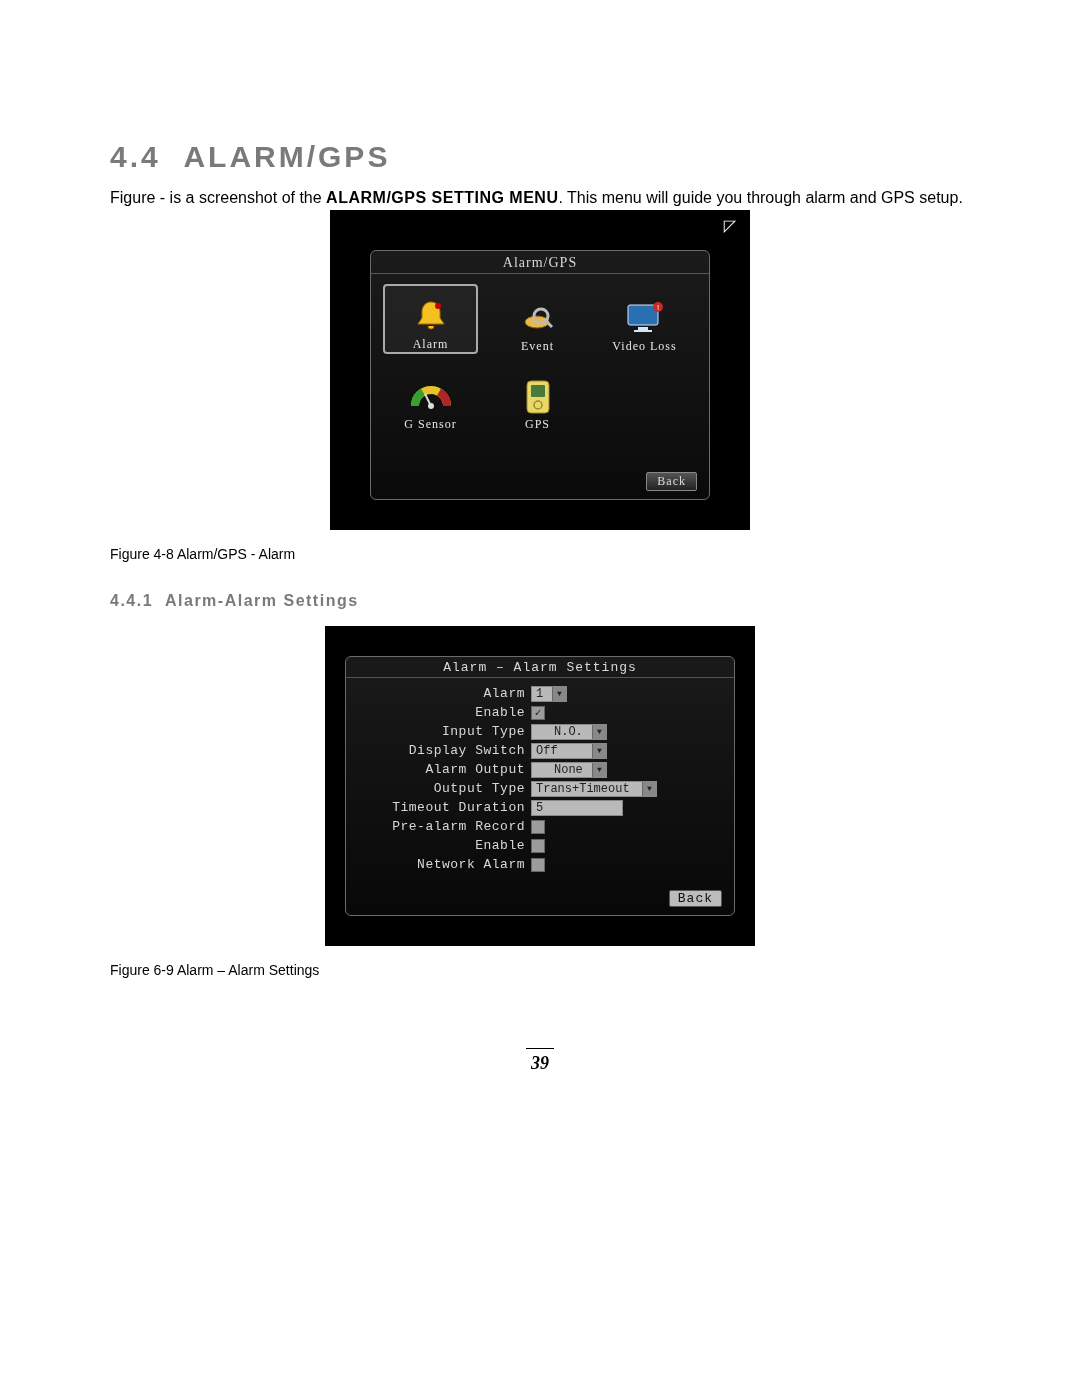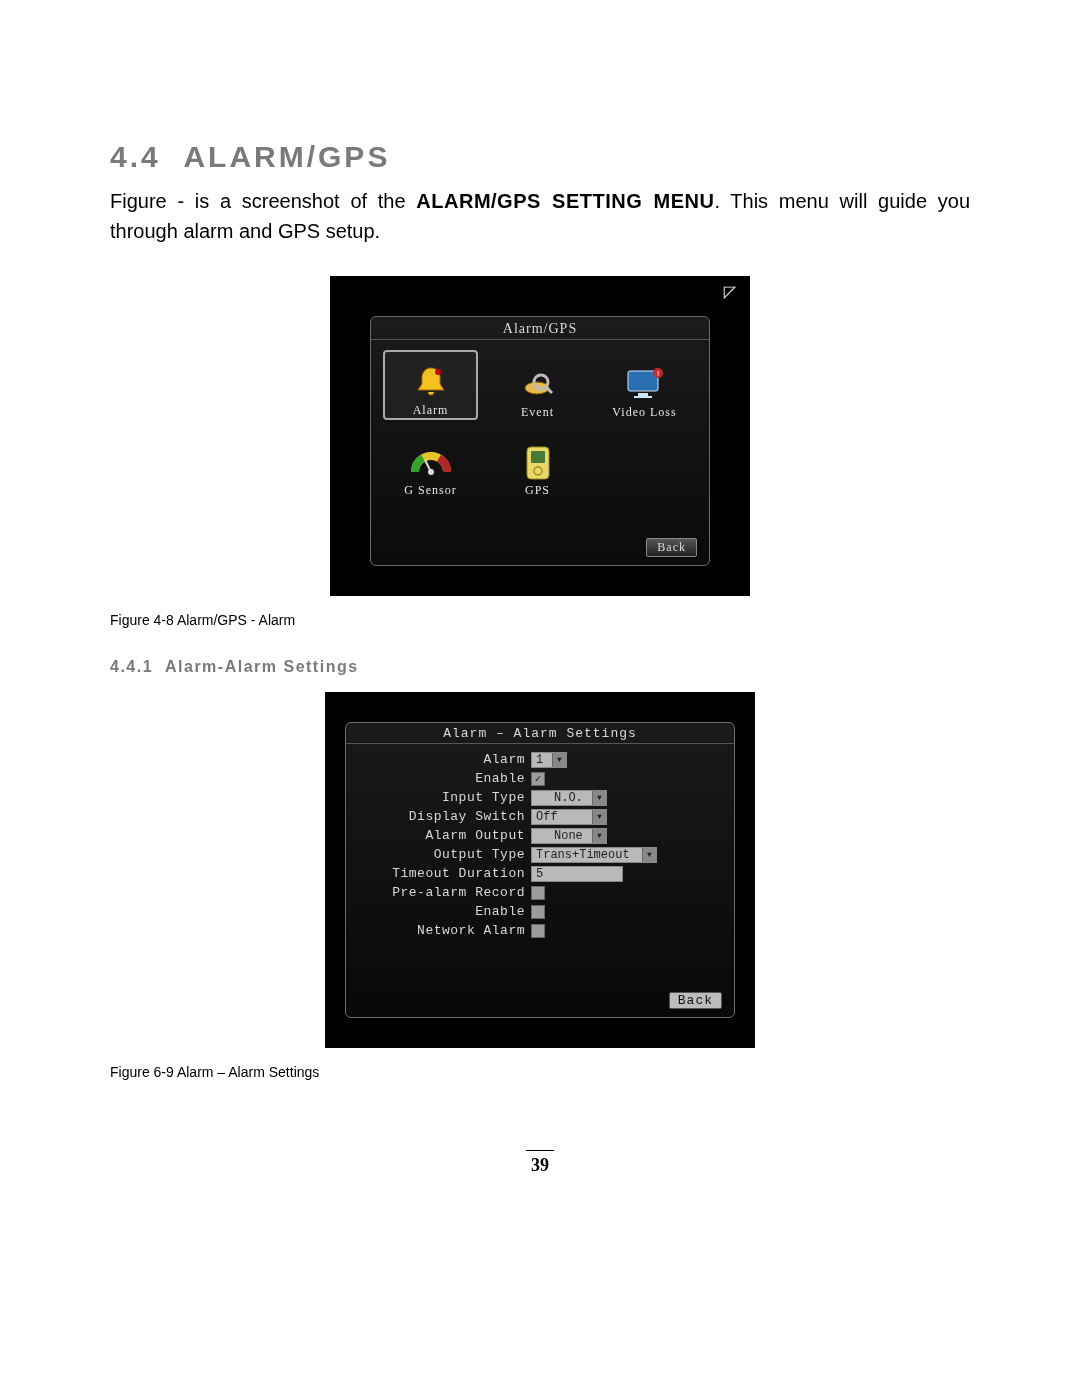--- a/index.html
+++ b/index.html
@@ -12,24 +12,23 @@
     color: #000;
   }
   .section-title {
     color: #7a7a7a;
     font-size: 30px;
     letter-spacing: 3px;
     font-weight: 600;
     margin-bottom: 12px;
   }
   .intro-text {
-    font-size: 20px;
+    font-size: 16px;
     line-height: 1.5;
     text-align: justify;
-    margin-bottom: 30px;
   }
   .intro-text .bold { font-weight: 700; letter-spacing: 0.5px; }
   .screenshot-container { text-align: center; margin-bottom: 12px; }
 
   
   .dvr-screen1 {
     display: inline-block;
     width: 420px;
     height: 320px;
     background: #000;
@@ -116,21 +115,21 @@
     font-size: 16px;
     letter-spacing: 1.5px;
     font-weight: 600;
     margin: 24px 0 16px 0;
   }
 
   
   .dvr-screen2 {
     display: inline-block;
     width: 430px;
-    height: 356px;
+    height: 320px;
     background: #000;
     position: relative;
     text-align: left;
   }
   .panel2 {
     position: absolute;
     top: 30px; left: 20px; right: 20px; bottom: 30px;
     background: linear-gradient(#1a1a1a,#080808);
     border: 1px solid #6b6b6b;
     border-radius: 6px;
@@ -226,20 +225,21 @@
     border-radius: 2px;
     cursor: pointer;
     letter-spacing: 1px;
   }
   .page-number {
     text-align: center;
     font-family: Georgia, 'Times New Roman', serif;
     font-size: 18px;
     font-weight: bold;
     margin-top: 70px;
+    font-style: italic;
   }
   .page-number .underline {
     display: block;
     width: 28px;
     border-top: 1.5px solid #000;
     margin: 0 auto 4px auto;
   }
 
   
   svg { display: block; }

